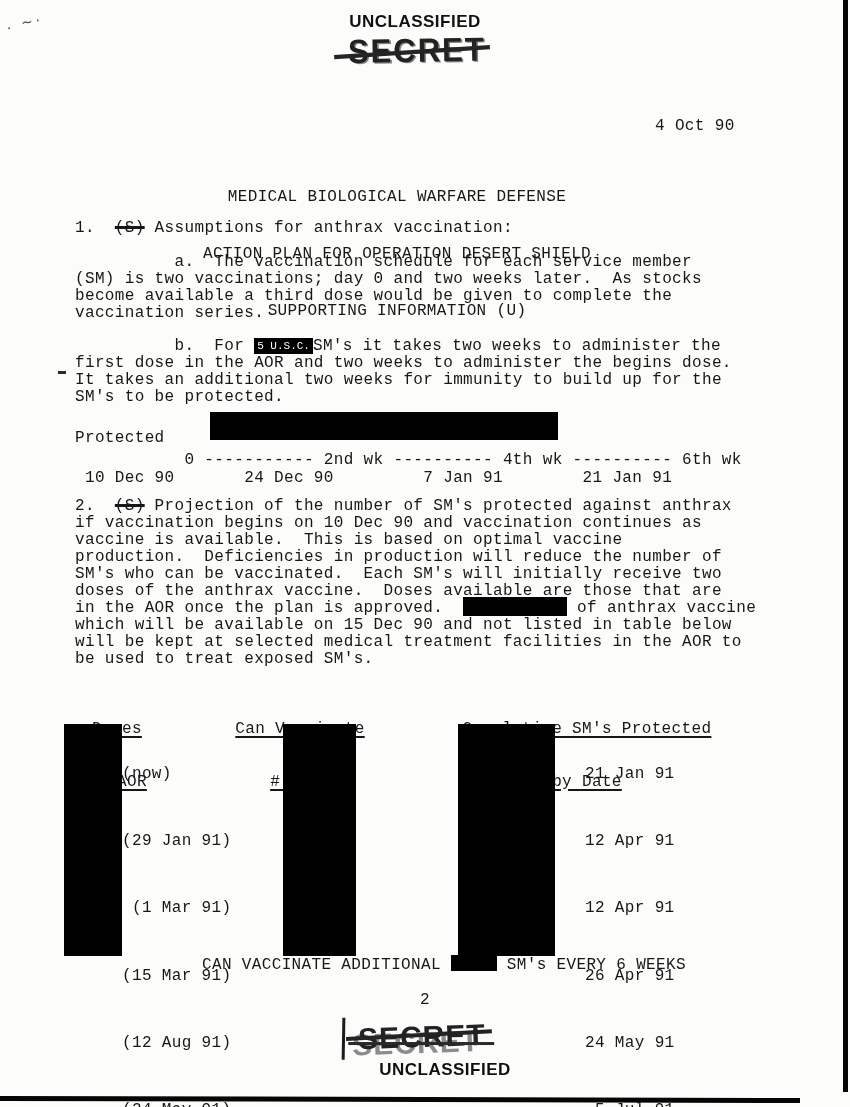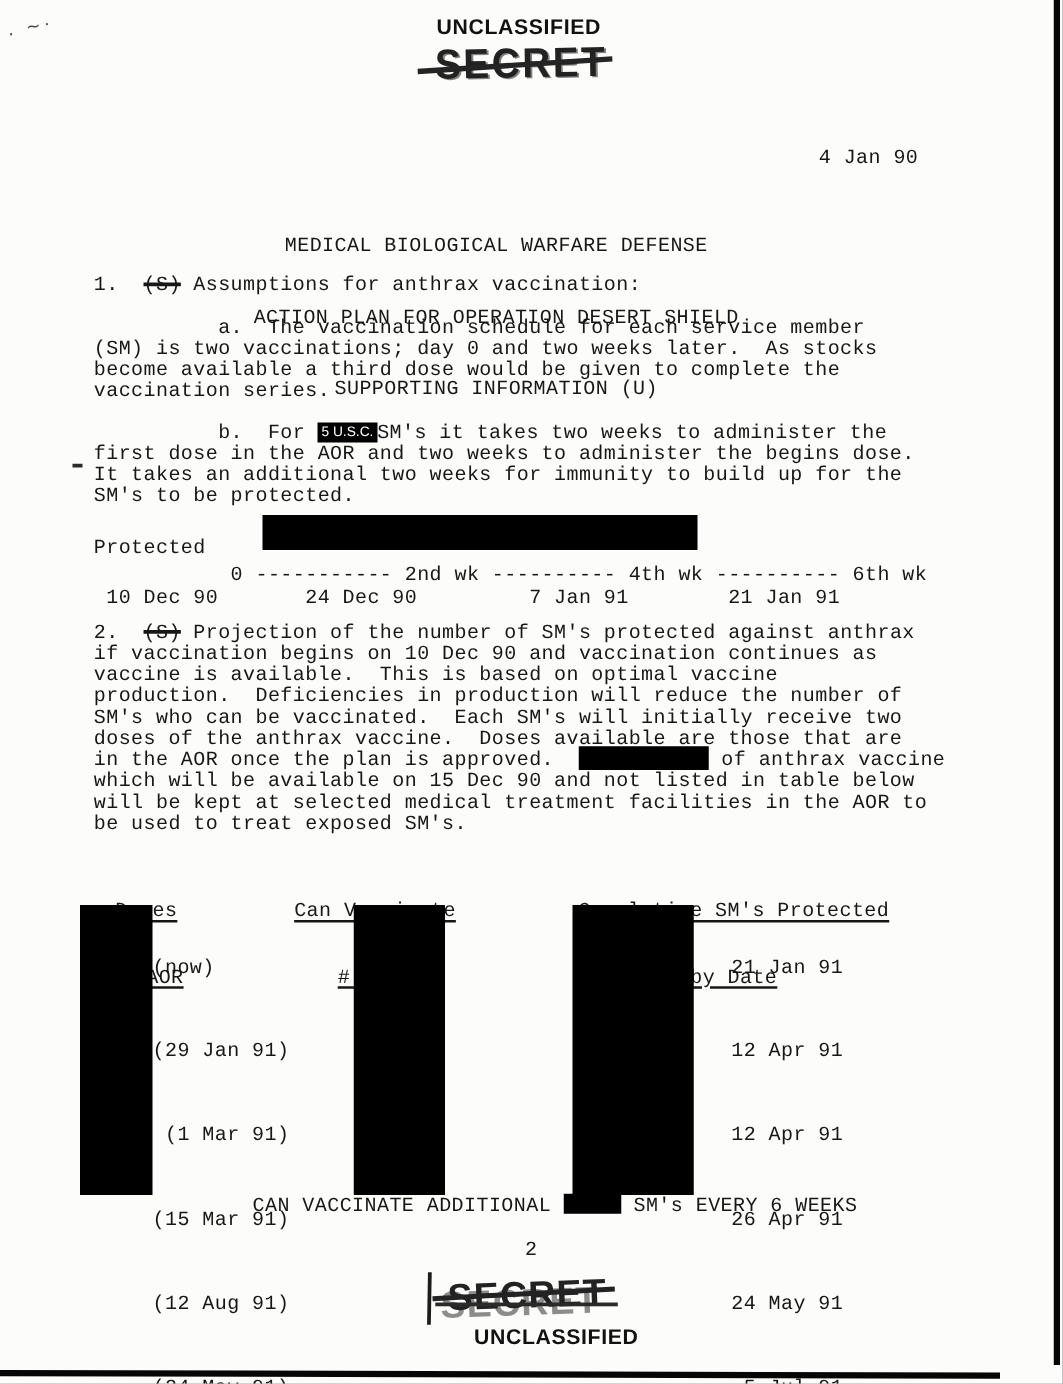--- a/index.html
+++ b/index.html
@@ -66,21 +66,21 @@
   
   .p-heading { left:75px; top:220px; }
   .p1a { left:75px; top:254px; }
   .p1b { left:75px; top:338px; }
   .p2  { left:75px; top:498px; }
 
   .struck { text-decoration:line-through; text-decoration-thickness:3px; }
 
   .redact-label {
     display:inline-block; background:#000; color:#fff;
-    font-family:Liberation Sans, sans-serif; font-size:11px; line-height:13px;
+    font-family:Liberation Mono, monospace; font-size:11px; line-height:13px;
     letter-spacing:0; padding:2px 3px 1px 3px; vertical-align:baseline;
     transform:translateY(-1px);
   }
   .redact-inline {
     display:inline-block; background:#000; width:104px; height:19px;
     vertical-align:middle; margin-top:-3px;
   }
   .redact-note {
     display:inline-block; background:#000; width:46px; height:16px;
     vertical-align:middle; margin-top:-3px;
@@ -130,21 +130,21 @@
   <div class="pencil-marks">. ~·</div>
   <div class="stray-dash"></div>
   <div class="edge-right"></div>
   <div class="edge-bottom"></div>
 
   <div class="banner banner-top">UNCLASSIFIED</div>
   <div class="stamp-wrap stamp-top-wrap">
     <span class="stamp-inner">SECRET</span>
   </div>
 
-  <div class="abs mono doc-date">4 Jan 90</div>
+  <div class="abs mono doc-date">4 Oct 90</div>
   <div class="abs mono doc-title">
     <div>MEDICAL BIOLOGICAL WARFARE DEFENSE</div>
     <div>ACTION PLAN FOR OPERATION DESERT SHIELD</div>
     <div>SUPPORTING INFORMATION (U)</div>
   </div>
 
   <div class="abs mono p-heading"><span>1.  </span><span class="struck">(S)</span><span> Assumptions for anthrax vaccination:</span></div>
 
   <div class="abs mono p1a">          a.  The vaccination schedule for each service member
 (SM) is two vaccinations; day 0 and two weeks later.  As stocks

